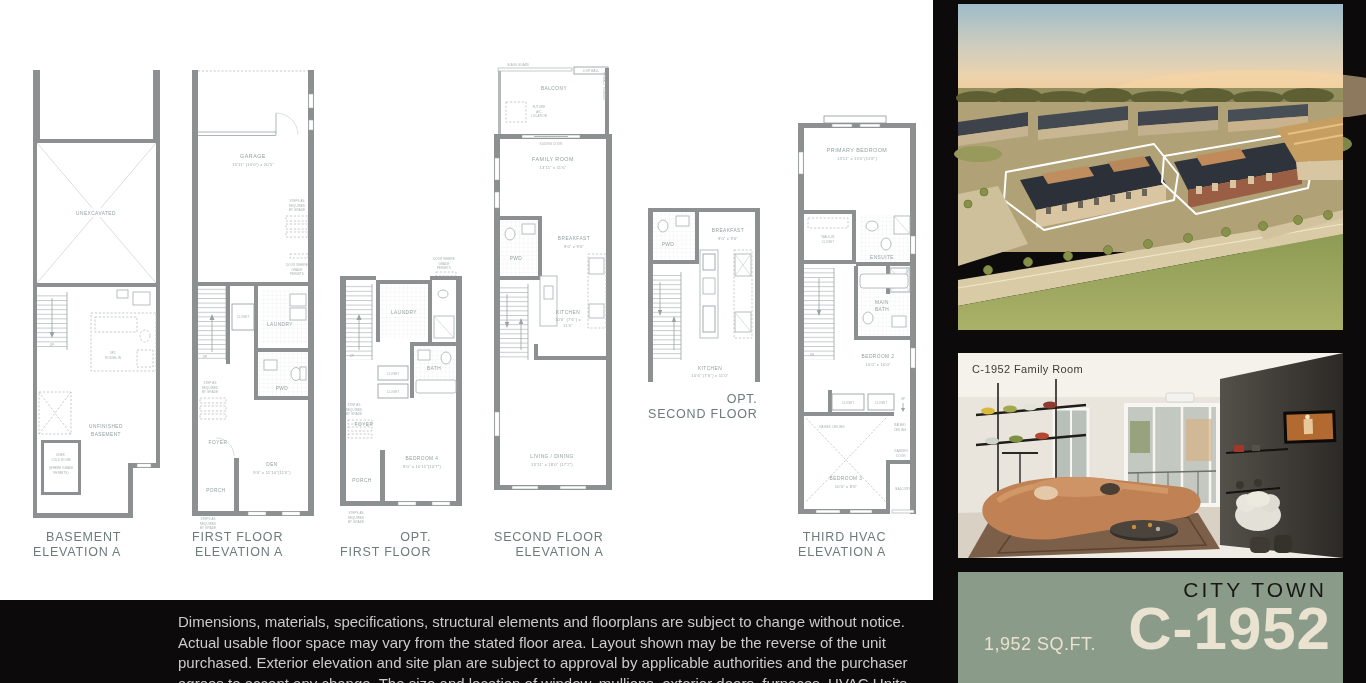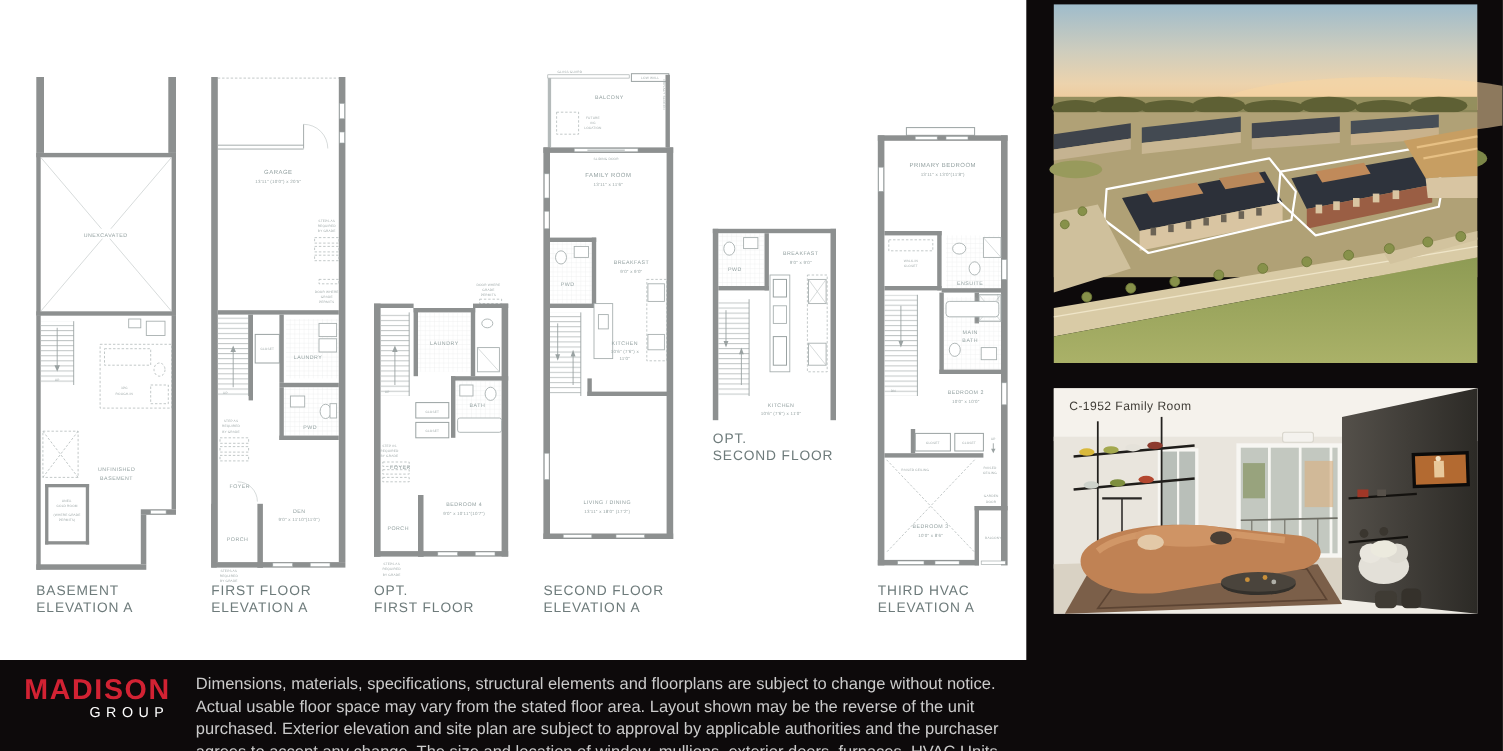--- a/index.html
+++ b/index.html
@@ -17,21 +17,21 @@
   .plan .tn{font-size:2.9px;fill:#a2abab;letter-spacing:.15px;text-anchor:middle;}
   .plan .wall{fill:#8d9090;}
   .plan .wall2{fill:#b4baba;}
   .plan .ol{fill:none;stroke:#9aa2a2;stroke-width:.9;}
   .plan .lt{fill:none;stroke:#c2c8c8;stroke-width:.6;}
   .plan .ds{fill:none;stroke:#aab2b2;stroke-width:.65;stroke-dasharray:2.2 1.7;}
   .plan .fx{fill:#ffffff;stroke:#a6aeae;stroke-width:.8;}
   .plan .win{fill:#ffffff;stroke:#9aa2a2;stroke-width:.55;}
   .plan .ln{fill:none;stroke:#9aa2a2;stroke-width:.8;}
   .plan .ar{fill:#9aa2a2;}
-  .cap{position:absolute;color:#6e7b7b;font-size:12.5px;letter-spacing:.8px;line-height:1.22;}
+  .cap{position:absolute;color:#6e7b7b;font-size:12.5px;letter-spacing:.8px;line-height:1.22;text-align:right;}
   .badge{position:absolute;left:958px;top:572px;width:385px;height:111px;background:#8b9b89;}
   .badge-collection{position:absolute;right:16px;top:6px;color:#171715;font-size:21px;letter-spacing:3px;}
   .badge-model{position:absolute;right:12px;top:27px;color:#ebe3d1;font-size:60px;font-weight:bold;
                letter-spacing:1px;line-height:1;}
   .badge-area{position:absolute;left:26px;top:62px;color:#e9e1cf;font-size:18px;letter-spacing:.5px;}
   .brand{position:absolute;left:22px;top:613px;width:132px;text-align:right;}
   .brand-name{color:#d22233;font-size:26px;font-weight:800;letter-spacing:1.5px;line-height:1;}
   .brand-sub{color:#ffffff;font-size:13px;letter-spacing:5px;margin-top:1px;}
   .disclaimer{position:absolute;left:178px;top:612px;width:764px;font-size:15px;line-height:1.38;
               color:#cbcbcb;}
@@ -577,20 +577,21 @@
       <rect x="294" y="92" width="8" height="6" fill="#57514a"></rect>
       <line x1="268" y1="140" x2="322" y2="135" stroke="#14120f" stroke-width="2"></line>
       <circle cx="282" cy="132" r="4" fill="#3a362f"></circle>
       <circle cx="300" cy="130" r="4" fill="#3a362f"></circle>
     </g>
     <rect x="292" y="184" width="20" height="16" rx="5" fill="#3f3b34"></rect>
     <rect x="316" y="182" width="18" height="18" rx="5" fill="#35312b"></rect>
     <text x="14" y="20" font-size="11" letter-spacing="0.4" fill="#3f3c36">C-1952 Family Room</text>
   </svg>
 
-
-  <div class="brand">
-    <div class="brand-name">MADISON</div>
-    <div class="brand-sub">GROUP</div>
+  <div class="badge">
+    <div class="badge-collection">CITY TOWN</div>
+    <div class="badge-model">C-1952</div>
+    <div class="badge-area">1,952 SQ.FT.</div>
   </div>
+
   <div class="disclaimer">Dimensions, materials, specifications, structural elements and floorplans are subject to change without notice. Actual usable floor space may vary from the stated floor area. Layout shown may be the reverse of the unit purchased. Exterior elevation and site plan are subject to approval by applicable authorities and the purchaser agrees to accept any change. The size and location of window, mullions, exterior doors, furnaces, HVAC Units, patios and/or balconies are subject to change and may vary depending on unit location within the project. All illustrations are artist's concept only. E. &amp; O. E., June 2023</div>
 
 </div>
 
 </body></html>

